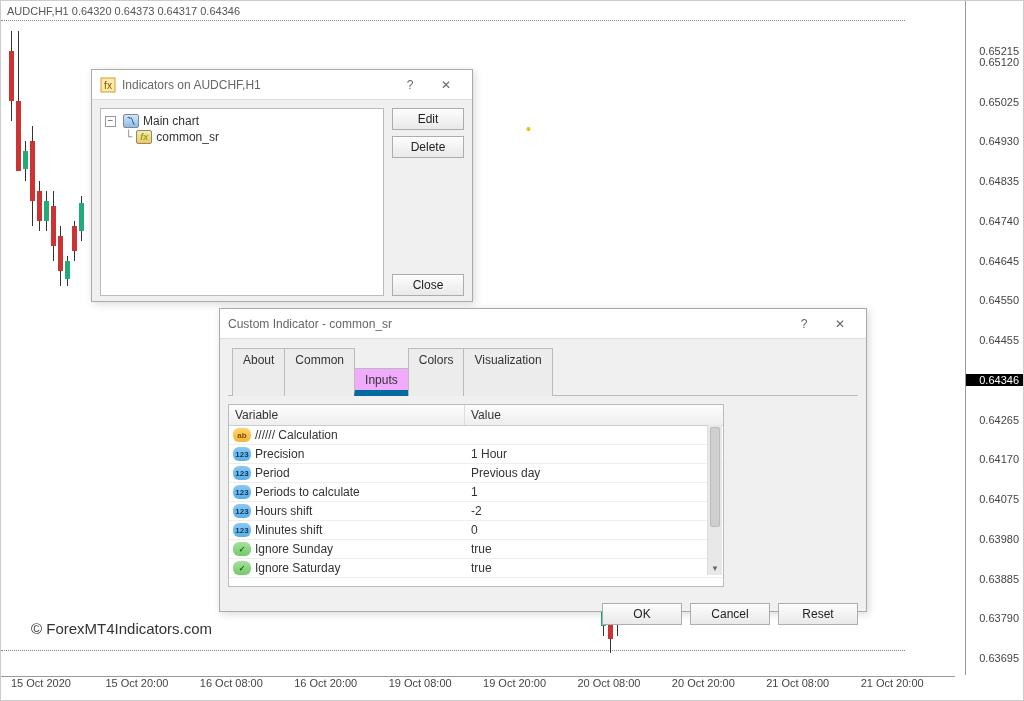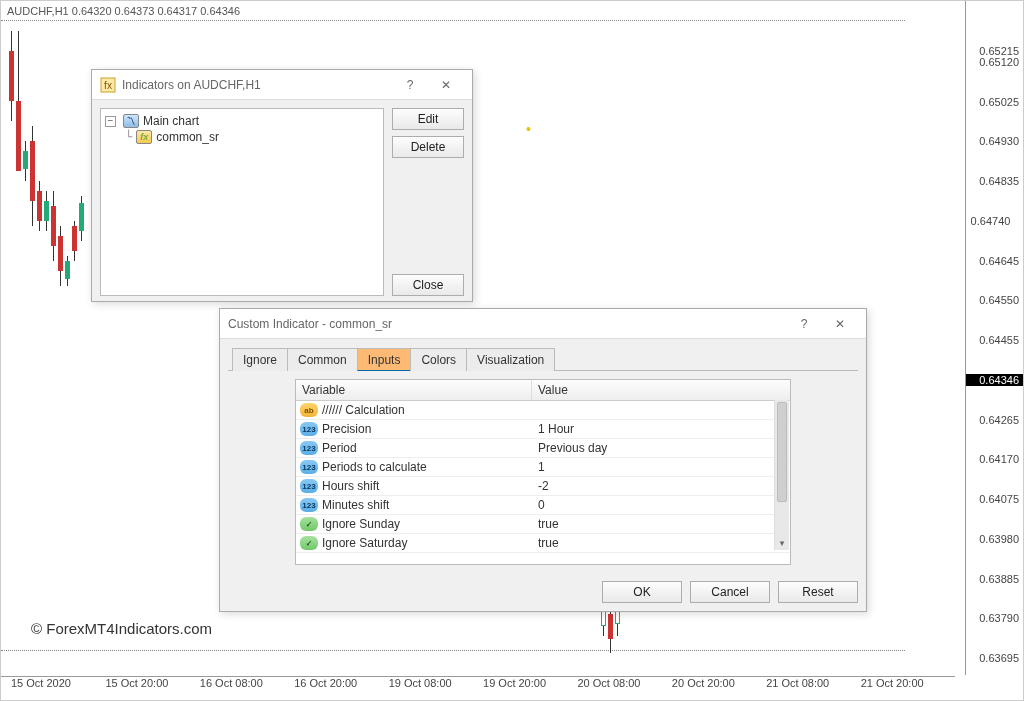--- a/index.html
+++ b/index.html
@@ -227,28 +227,28 @@
     border: 1px solid #bbb;
     border-bottom: none;
     background: #ececec;
     font-size: 12px;
     color: #333;
     margin-right: -1px;
     position: relative;
     top: 1px;
   }
   .tab.active {
-    background: #fdba74;
-    border-bottom: 1px solid #0369a1;
+    background: #f0abfc;
+    border-bottom: 6px solid #0369a1;
+    margin-top: 20px;
   }
   .tab-panel {
     display: flex;
     gap: 10px;
     flex: 1;
-    justify-content: center;
   }
   .grid-wrap {
     border: 1px solid #bbb;
     background: #fff;
     width: 496px;
     position: relative;
   }
   .grid-head {
     display: flex;
     background: linear-gradient(#fdfdfd,#eee);
@@ -397,21 +397,21 @@
   <div class="candles3">•</div>
   <div class="copyright">© ForexMT4Indicators.com</div>
 </div>
 
 <div class="price-axis" id="price-axis">
     <div class="price-label" style="top: 15px; margin-top: 29px;">0.65215</div>
     <div class="price-label" style="top: 54.75px;">0.65120</div>
     <div class="price-label" style="top: 94.5px;">0.65025</div>
     <div class="price-label" style="top: 134.25px;">0.64930</div>
     <div class="price-label" style="top: 174px;">0.64835</div>
-    <div class="price-label" style="top: 213.75px; text-align: center;">0.64740</div>
+    <div class="price-label" style="top: 213.75px;">0.64740</div>
     <div class="price-label" style="top: 253.5px;">0.64645</div>
     <div class="price-label" style="top: 293.25px;">0.64550</div>
     <div class="price-label" style="top: 333px;">0.64455</div>
     <div class="price-label highlight" style="top: 372.75px;">0.64346</div>
     <div class="price-label" style="top: 412.5px;">0.64265</div>
     <div class="price-label" style="top: 452.25px;">0.64170</div>
     <div class="price-label" style="top: 492px;">0.64075</div>
     <div class="price-label" style="top: 531.75px;">0.63980</div>
     <div class="price-label" style="top: 571.5px;">0.63885</div>
     <div class="price-label" style="top: 611.25px;">0.63790</div>
@@ -467,21 +467,21 @@
 </div>
 
 <div class="dialog dlg-ci">
   <div class="dialog-title">
     <span class="ttext">Custom Indicator - common_sr</span>
     <span class="tbtn">?</span>
     <span class="tbtn">✕</span>
   </div>
   <div class="dialog-body">
     <div class="tabs" id="tabs">
-        <div class="tab">Ignore</div>
+        <div class="tab">About</div>
         <div class="tab">Common</div>
         <div class="tab active">Inputs</div>
         <div class="tab">Colors</div>
         <div class="tab">Visualization</div>
       </div>
     <div class="tab-panel">
       <div class="grid-wrap">
         <div class="grid-head">
           <div class="gh-var">Variable</div>
           <div class="gh-val">Value</div>

